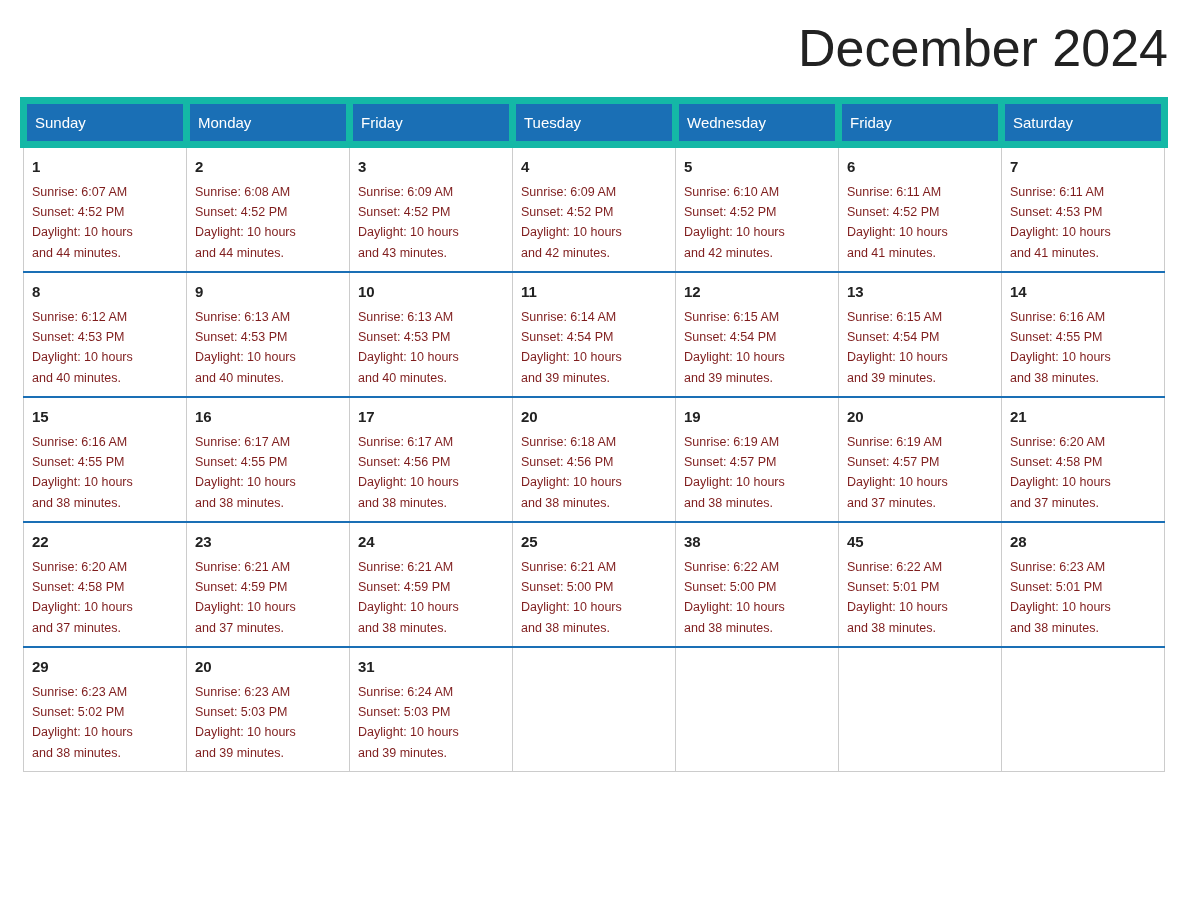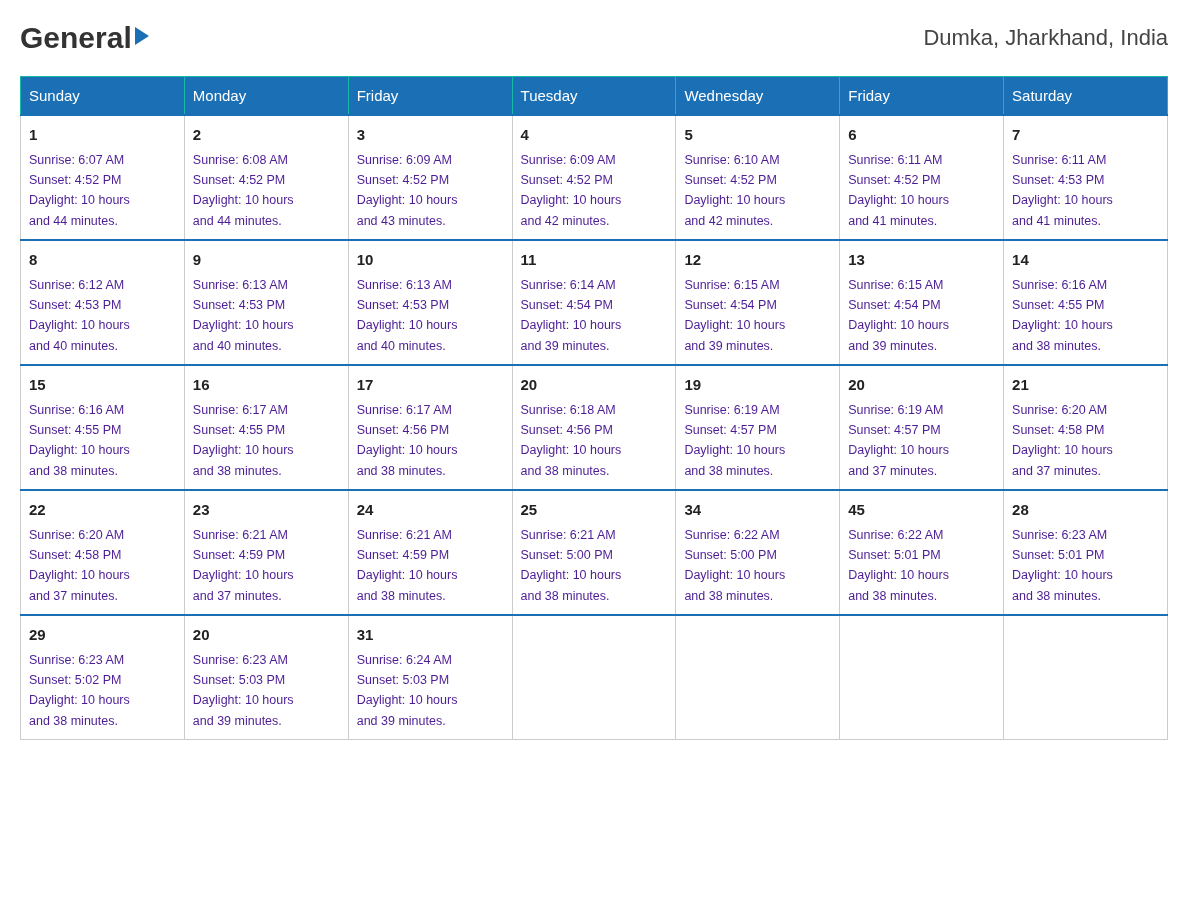--- a/index.html
+++ b/index.html
@@ -35,42 +35,42 @@
       border-collapse: collapse;
       table-layout: fixed;
     }
     th {
       background-color: #1a6fb5;
       color: white;
       padding: 10px 8px;
       text-align: left;
       font-size: 15px;
       font-weight: normal;
-      border: 1px solid #14b8a6;
+      border: 7px solid #14b8a6;
     }
     td {
       vertical-align: top;
       padding: 8px;
       border: 1px solid #ccc;
       border-top: 2px solid #1a6fb5;
       font-size: 13px;
       color: #333;
       line-height: 1.5;
       height: 110px;
     }
     .day-number {
       font-size: 15px;
       font-weight: bold;
       color: #222;
       display: block;
       margin-bottom: 3px;
     }
     .day-info {
       font-size: 12.5px;
-      color: #4c1d95;
+      color: #7f1d1d;
       line-height: 1.55;
     }
     td.empty {
       border-top: 2px solid #1a6fb5;
     }
     .logo-general {
       font-size: 30px;
       font-weight: bold;
       color: #333;
     }
@@ -97,27 +97,23 @@
     .logo-row1 {
       display: flex;
       align-items: center;
     }
   </style>
 </head>
 <body>
 
 <div class="header">
   <div class="logo-block">
-    <div class="logo-row1">
-      <span class="logo-general">General</span>
-      <span class="logo-arrow"></span>
-    </div>
   </div>
   <div class="title-section">
-    <div class="location-title">Dumka, Jharkhand, India</div>
+    <div class="month-title">December 2024</div>
   </div>
 </div>
 
 <table>
   <thead>
     <tr>
     <th>Sunday</th>
         <th>Monday</th>
         <th>Friday</th>
         <th>Tuesday</th>
@@ -228,21 +224,21 @@
       </td>
         <td>
         <span class="day-number">24</span>
         <span class="day-info">Sunrise: 6:21 AM<br>Sunset: 4:59 PM<br>Daylight: 10 hours<br>and 38 minutes.</span>
       </td>
         <td>
         <span class="day-number">25</span>
         <span class="day-info">Sunrise: 6:21 AM<br>Sunset: 5:00 PM<br>Daylight: 10 hours<br>and 38 minutes.</span>
       </td>
         <td>
-        <span class="day-number">34</span>
+        <span class="day-number">38</span>
         <span class="day-info">Sunrise: 6:22 AM<br>Sunset: 5:00 PM<br>Daylight: 10 hours<br>and 38 minutes.</span>
       </td>
         <td>
         <span class="day-number">45</span>
         <span class="day-info">Sunrise: 6:22 AM<br>Sunset: 5:01 PM<br>Daylight: 10 hours<br>and 38 minutes.</span>
       </td>
         <td>
         <span class="day-number">28</span>
         <span class="day-info">Sunrise: 6:23 AM<br>Sunset: 5:01 PM<br>Daylight: 10 hours<br>and 38 minutes.</span>
       </td>

